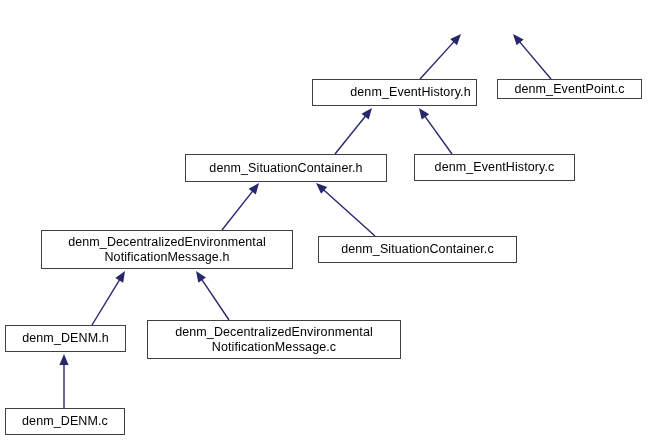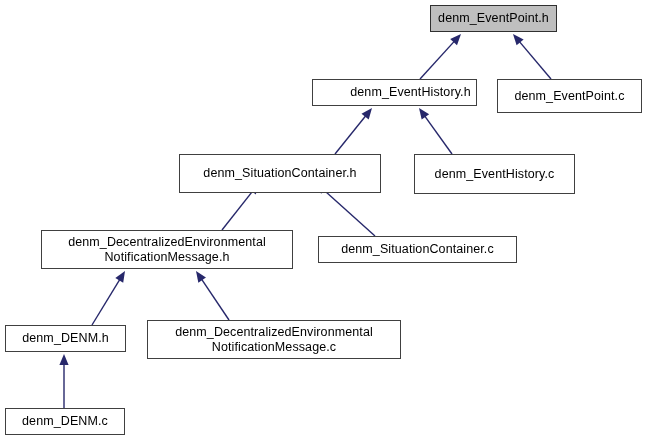--- a/index.html
+++ b/index.html
@@ -86,25 +86,24 @@
       </g>
       <g>
         <line x1="229" y1="320" x2="201.0274034153116" y2="278.46493234394745" stroke="#27286b" stroke-width="1.4"></line>
         <polygon points="196,271 205.960014038954,277.5542444525543 198.32919430958543,282.69336794376176" fill="#27286b"></polygon>
       </g>
       <g>
         <line x1="64" y1="408" x2="64" y2="363" stroke="#27286b" stroke-width="1.4"></line>
         <polygon points="64,354 68.6,365 59.4,365" fill="#27286b"></polygon>
       </g>
     </svg>
-<div class="node-box highlight" style="left: 430px; top: 5px; width: 127px; height: 27px;"><span class="node-label">denm_EventPoint.h</span></div>
     <div class="node-box" style="left: 312px; top: 79px; width: 165px; height: 27px; padding-left: 32px;"><span class="node-label">denm_EventHistory.h</span></div>
-    <div class="node-box" style="left: 497px; top: 79px; width: 145px; height: 34px;"><span class="node-label">denm_EventPoint.c</span></div>
-    <div class="node-box" style="left: 179px; top: 154px; width: 202px; height: 39px; align-items: center;"><span class="node-label">denm_SituationContainer.h</span></div>
-    <div class="node-box" style="left: 414px; top: 154px; width: 161px; height: 40px;"><span class="node-label">denm_EventHistory.c</span></div>
+    <div class="node-box" style="left: 497px; top: 79px; width: 145px; height: 20px;"><span class="node-label">denm_EventPoint.c</span></div>
+    <div class="node-box" style="left: 185px; top: 154px; width: 202px; height: 28px; align-items: center;"><span class="node-label">denm_SituationContainer.h</span></div>
+    <div class="node-box" style="left: 414px; top: 154px; width: 161px; height: 27px;"><span class="node-label">denm_EventHistory.c</span></div>
     <div class="node-box" style="left: 41px; top: 230px; width: 252px; height: 39px;"><span class="node-label">denm_DecentralizedEnvironmental
 NotificationMessage.h</span></div>
     <div class="node-box" style="left: 5px; top: 325px; width: 121px; height: 27px;"><span class="node-label">denm_DENM.h</span></div>
     <div class="node-box" style="left: 318px; top: 236px; width: 199px; height: 27px;"><span class="node-label">denm_SituationContainer.c</span></div>
     <div class="node-box" style="left: 147px; top: 320px; width: 254px; height: 39px;"><span class="node-label">denm_DecentralizedEnvironmental
 NotificationMessage.c</span></div>
     <div class="node-box" style="left: 5px; top: 408px; width: 120px; height: 27px; align-items: center;"><span class="node-label">denm_DENM.c</span></div>
   </div>
 
 </body></html>

